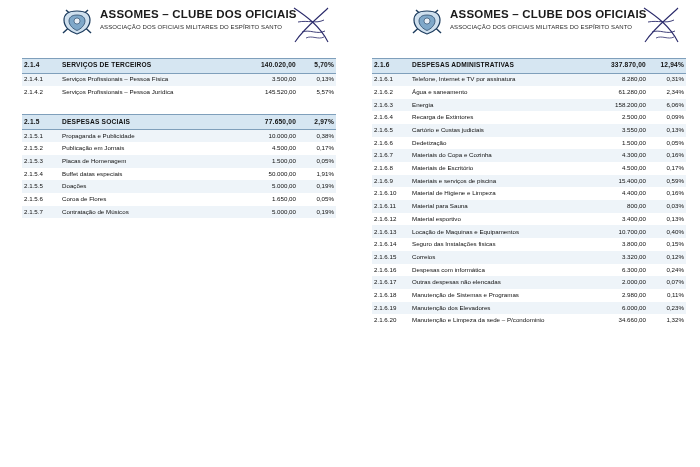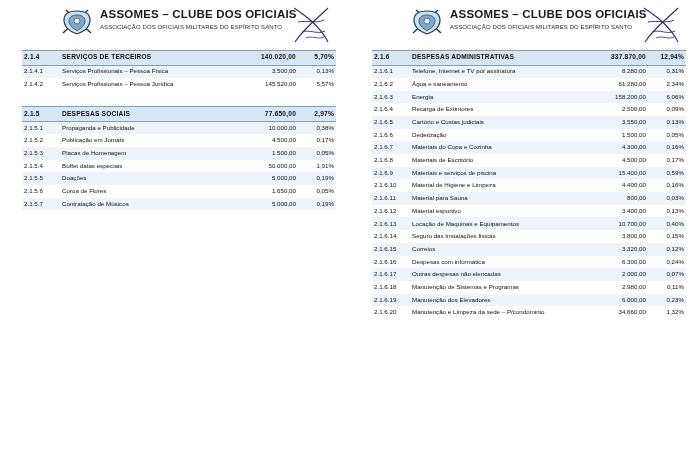--- a/index.html
+++ b/index.html
@@ -21,20 +21,21 @@
     height: 467px;
     background: #ffffff;
     overflow: hidden;
   }
   .page-left { left: 0; }
   .page-right { left: 350px; }
 
   .header {
     position: relative;
     height: 46px;
+    padding-top: 8px;
   }
   .crest {
     position: absolute;
     left: 60px;
     top: 6px;
     width: 34px;
     height: 30px;
   }
   .org-title {
     position: absolute;

